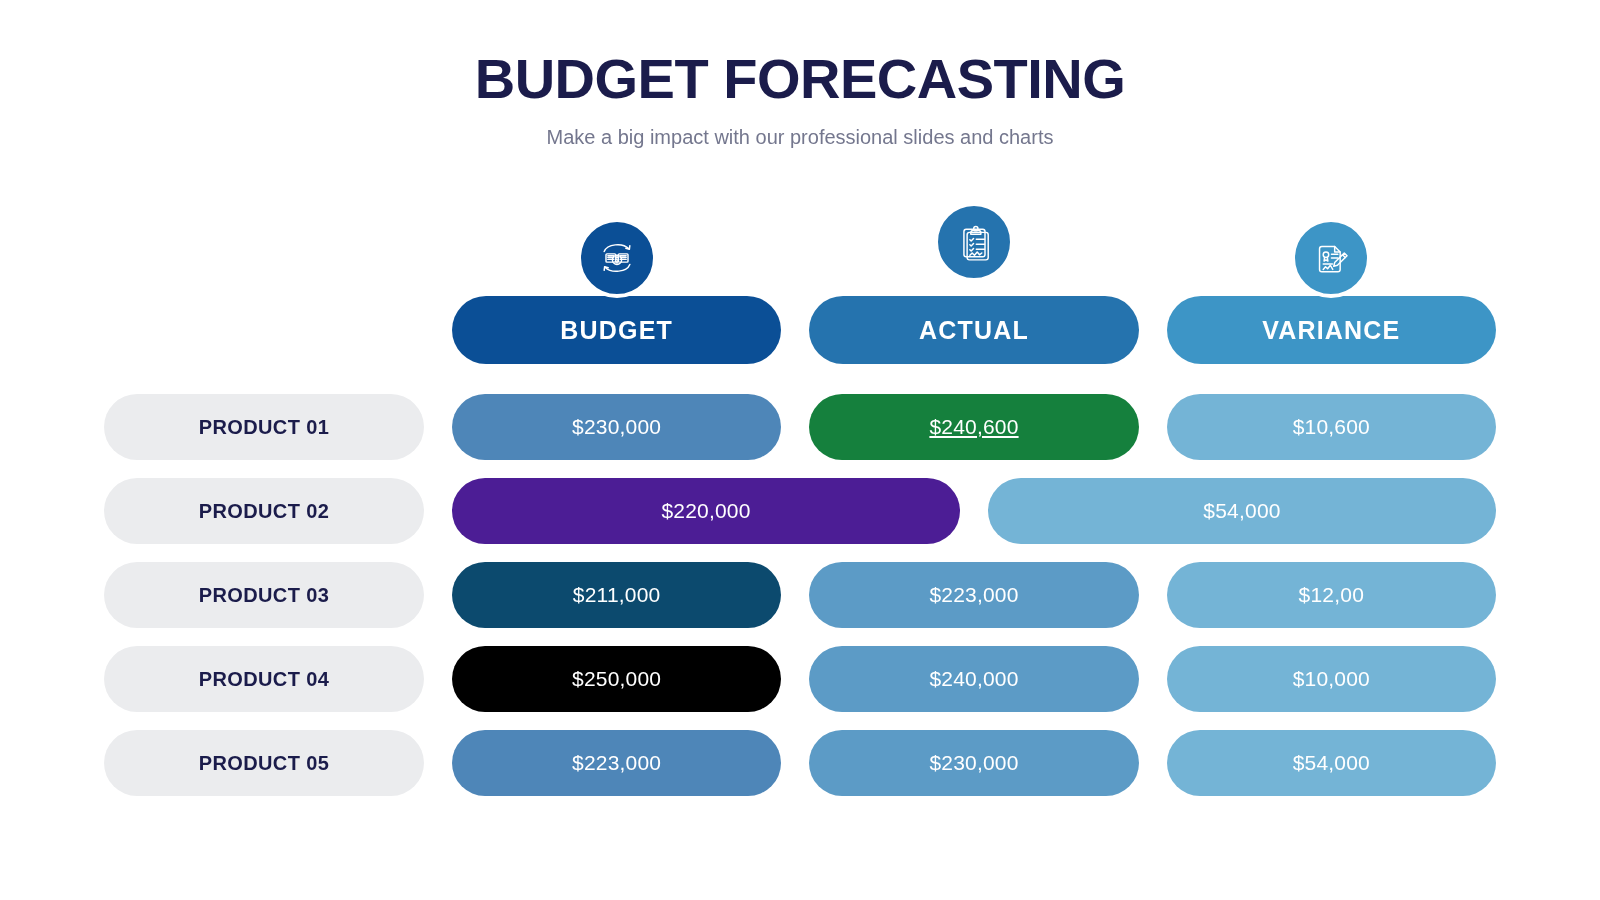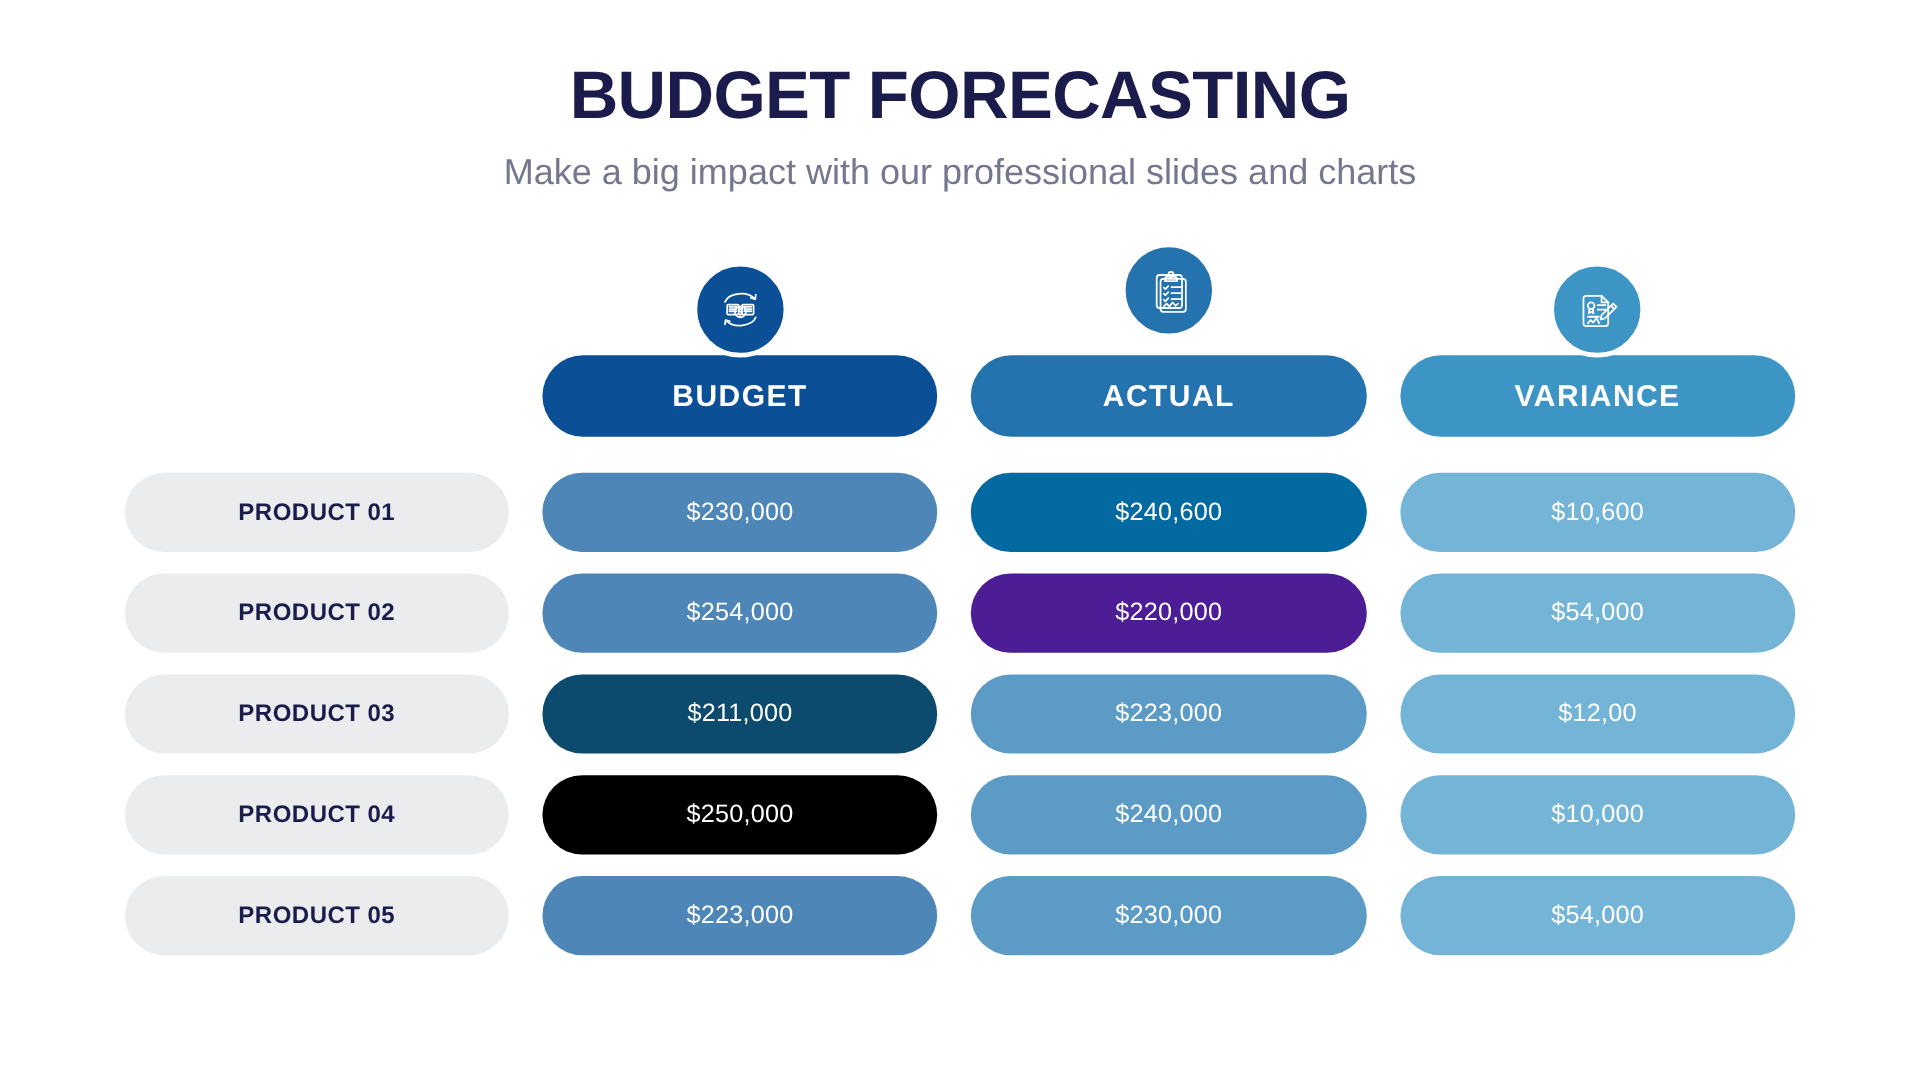--- a/index.html
+++ b/index.html
@@ -33,21 +33,21 @@
     font-size: 56px;
     font-weight: 700;
     letter-spacing: -0.5px;
     color: #1b1c4b;
     line-height: 1.1;
     text-transform: uppercase;
   }
 
   .slide-subtitle {
     margin-top: 14px;
-    font-size: 30px;
+    font-size: 20px;
     font-weight: 400;
     color: #74778e;
     line-height: 1.3;
   }
 
   
   .table {
     position: absolute;
     top: 280px;
     left: 104px;
@@ -205,27 +205,26 @@
             <path d="M36.5 20.5l3 3"></path>
           </svg>
         </div>
         <div class="head-pill" style="background:#3d95c6;">VARIANCE</div>
       </div>
     </div>
 
     <div class="row">
       <div class="cell-label">PRODUCT 01</div>
       <div class="cell-value" style="background:#4e86b8;">$230,000</div>
-      <div class="cell-value" style="background:#0369a1;">$240,600</div>
+      <div class="cell-value" style="background:#15803d;text-decoration:underline;">$240,600</div>
       <div class="cell-value" style="background:#74b4d6;">$10,600</div>
     </div>
 
     <div class="row">
       <div class="cell-label">PRODUCT 02</div>
-      <div class="cell-value" style="background:#4e86b8;">$254,000</div>
       <div class="cell-value" style="background:#4c1d95;">$220,000</div>
       <div class="cell-value" style="background:#74b4d6;">$54,000</div>
     </div>
 
     <div class="row">
       <div class="cell-label">PRODUCT 03</div>
       <div class="cell-value" style="background:#0c4a6e;">$211,000</div>
       <div class="cell-value" style="background:#5c9bc6;">$223,000</div>
       <div class="cell-value" style="background:#74b4d6;">$12,00</div>
     </div>

